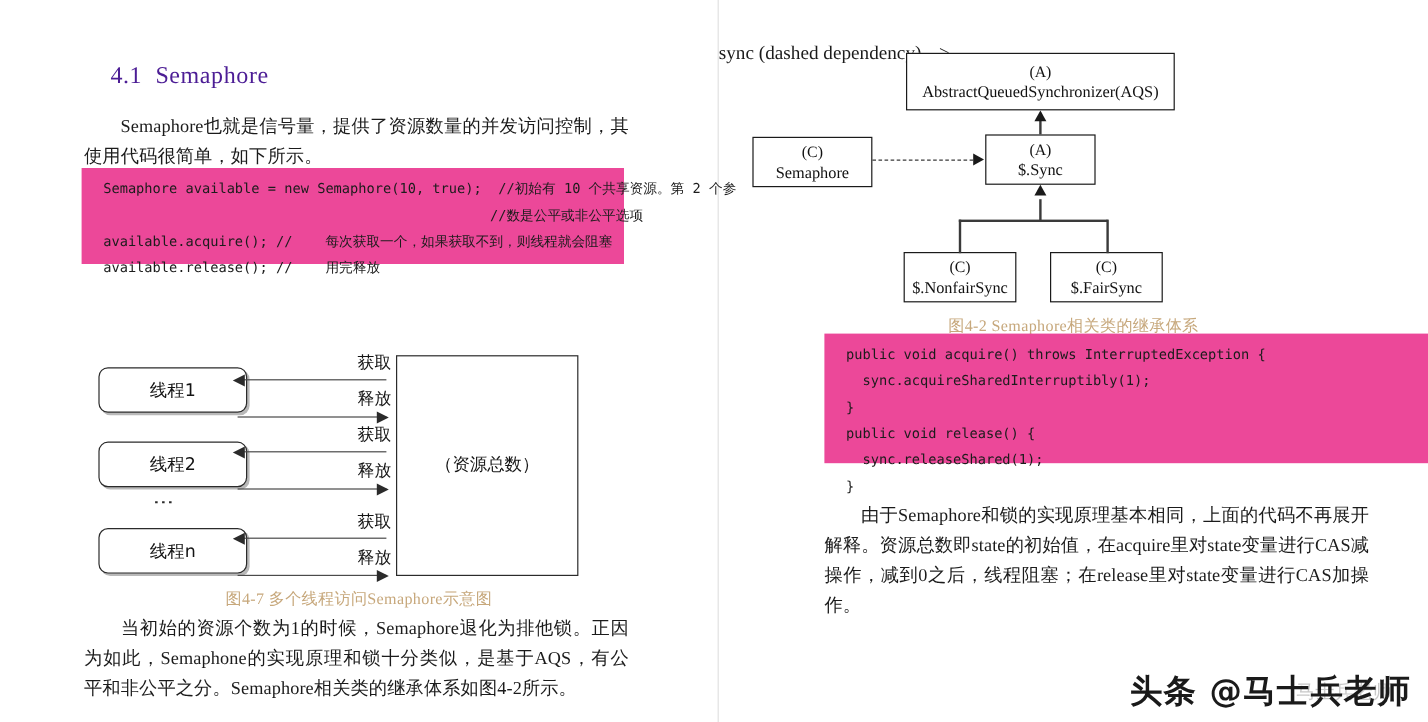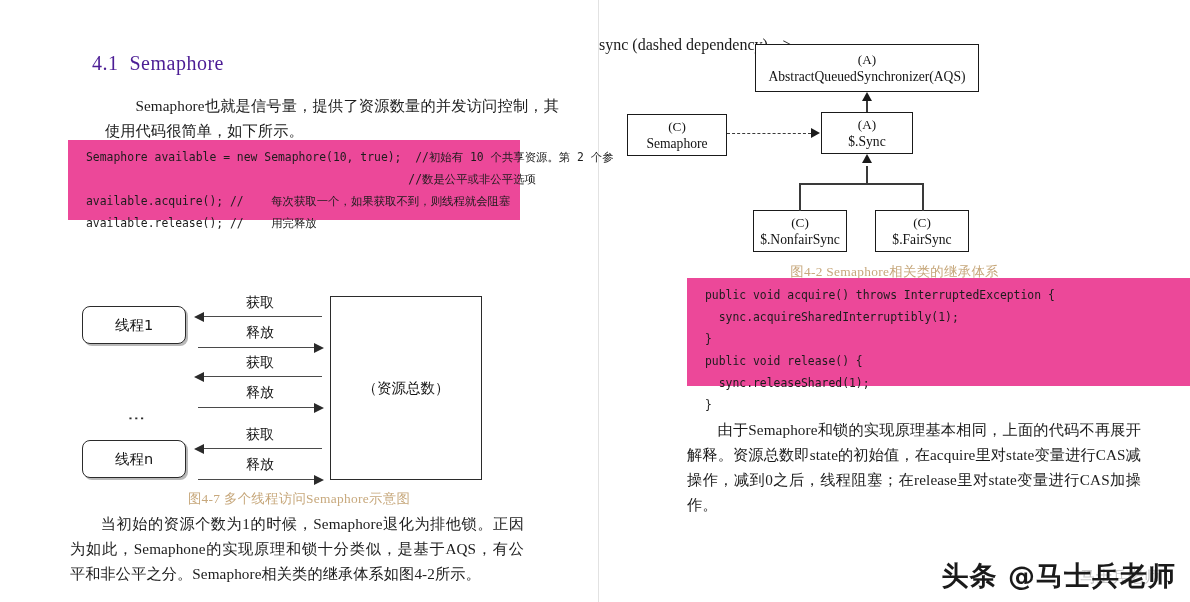--- a/index.html
+++ b/index.html
@@ -54,21 +54,21 @@
     width: 100%;
     text-align: center;
     font-size: 13.4px;
     color: #c7a87c;
     letter-spacing: .3px;
   }
 
   
   .fig1 { position: absolute; left: 78px; top: 292px; width: 412px; height: 198px; }
   .thread-box {
-    position: absolute; left: 4px; width: 104px; height: 38px;
+    position: absolute; left: 4px; width: 124px; height: 38px;
     border: 1.4px solid #2b2b2b;
     border-radius: 8px;
     background: #fff;
     box-shadow: 2px 2px 0 0 #b9b9b9;
     display: flex; align-items: center; justify-content: center;
     font-size: 14.5px; color: #141414;
     font-family: "DejaVu Sans", "Liberation Sans", sans-serif;
   }
   .t1 { top: 14px; }
   .t2 { top: 76px; }
@@ -85,21 +85,21 @@
     border: 1.5px solid #2b2b2b;
     background: #fff;
     display: flex; flex-direction: column;
     align-items: center; justify-content: center;
     font-size: 14.5px; line-height: 21px; color: #141414;
     font-family: "DejaVu Sans", "Liberation Sans", sans-serif;
   }
   .arrow-group { position: absolute; left: 116px; width: 132px; }
   .ag1 { top: 2px; } .ag2 { top: 62px; } .ag3 { top: 134px; }
   .arr-label {
-    position: absolute; width: 132px; text-align: center;
+    position: absolute; width: 132px; text-align: right;
     font-size: 14px; color: #141414;
     font-family: Liberation Serif, serif;
   }
   .arr-label.acq { top: 0px; }
   .arr-label.rel { top: 30px; }
   .arr-line { position: absolute; left: 4px; width: 124px; height: 1.3px; background: #4a4a4a; }
   .arr-line.l-acq { top: 22px; }
   .arr-line.l-rel { top: 53px; }
   .arr-head { position: absolute; width: 0; height: 0; }
   .arr-head.left {
@@ -168,36 +168,39 @@
 </style>
 </head>
 <body>
 
 <div class="page">
 
   <div class="col col-left">
 
     <div class="heading">4.1  Semaphore</div>
 
-    <div class="para" style="left:70px; top:93px; width:454px;margin-left:35px;">
+    <div class="para" style="left:70px; top:93px; width:454px;">
       <span class="ind"></span><span>Semaphore也就是信号量，提供了资源数量的并发访问控制，其使用代码很简单，如下所示。</span>
     </div>
 
     <div class="code" style="left:68px; top:140px; width:452px; height:80px;"><span id="left-code">Semaphore available = new Semaphore(10, true);  //初始有 10 个共享资源。第 2 个参
                                                //数是公平或非公平选项
 available.acquire(); //    每次获取一个，如果获取不到，则线程就会阻塞
 available.release(); //    用完释放</span></div>
 
 
     <div class="fig1">
 
       <div class="thread-box t1">
           <span>线程1</span>
         </div>
 
+      <div class="thread-box t2">
+          <span>线程2</span>
+        </div>
 
       <div class="vdots">⋮</div>
 
       <div class="thread-box t3">
           <span>线程n</span>
         </div>
 
       <div class="arrow-group ag1">
         <div class="arr-label acq">获取</div>
         <div class="arr-line l-acq"></div>

